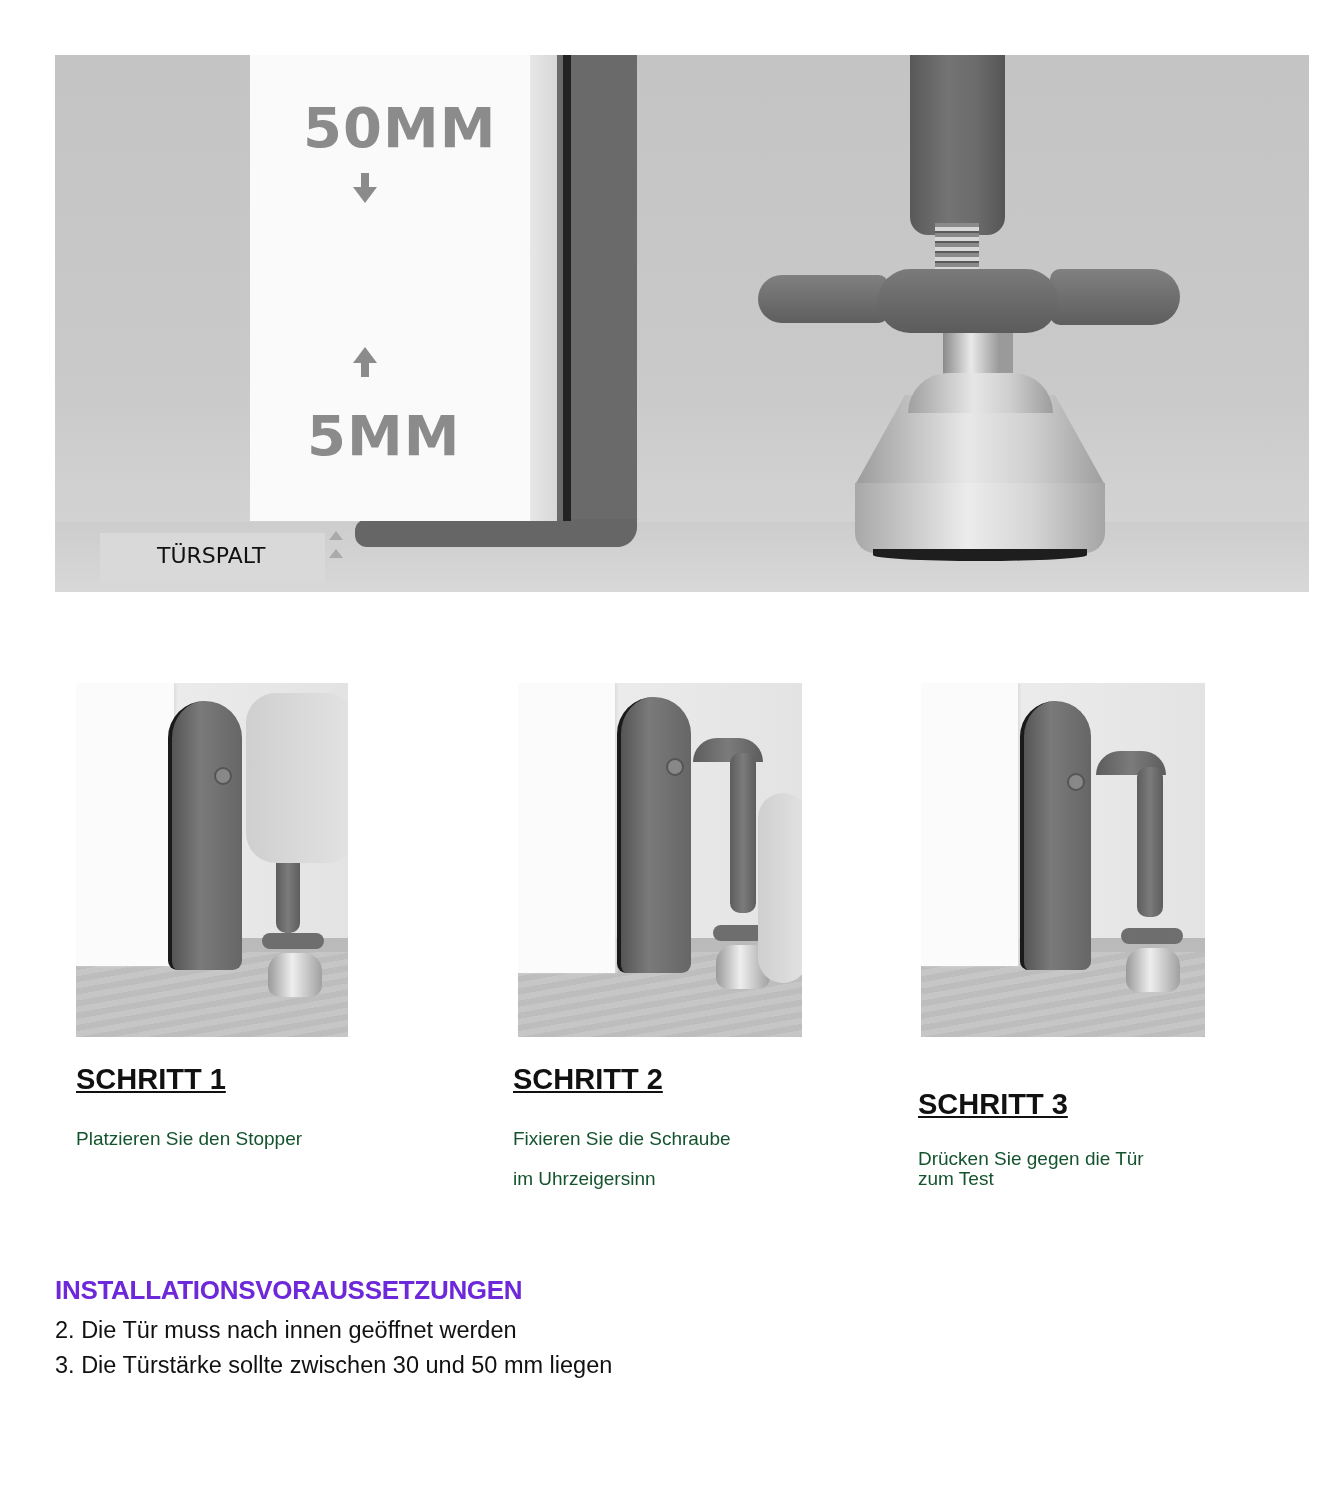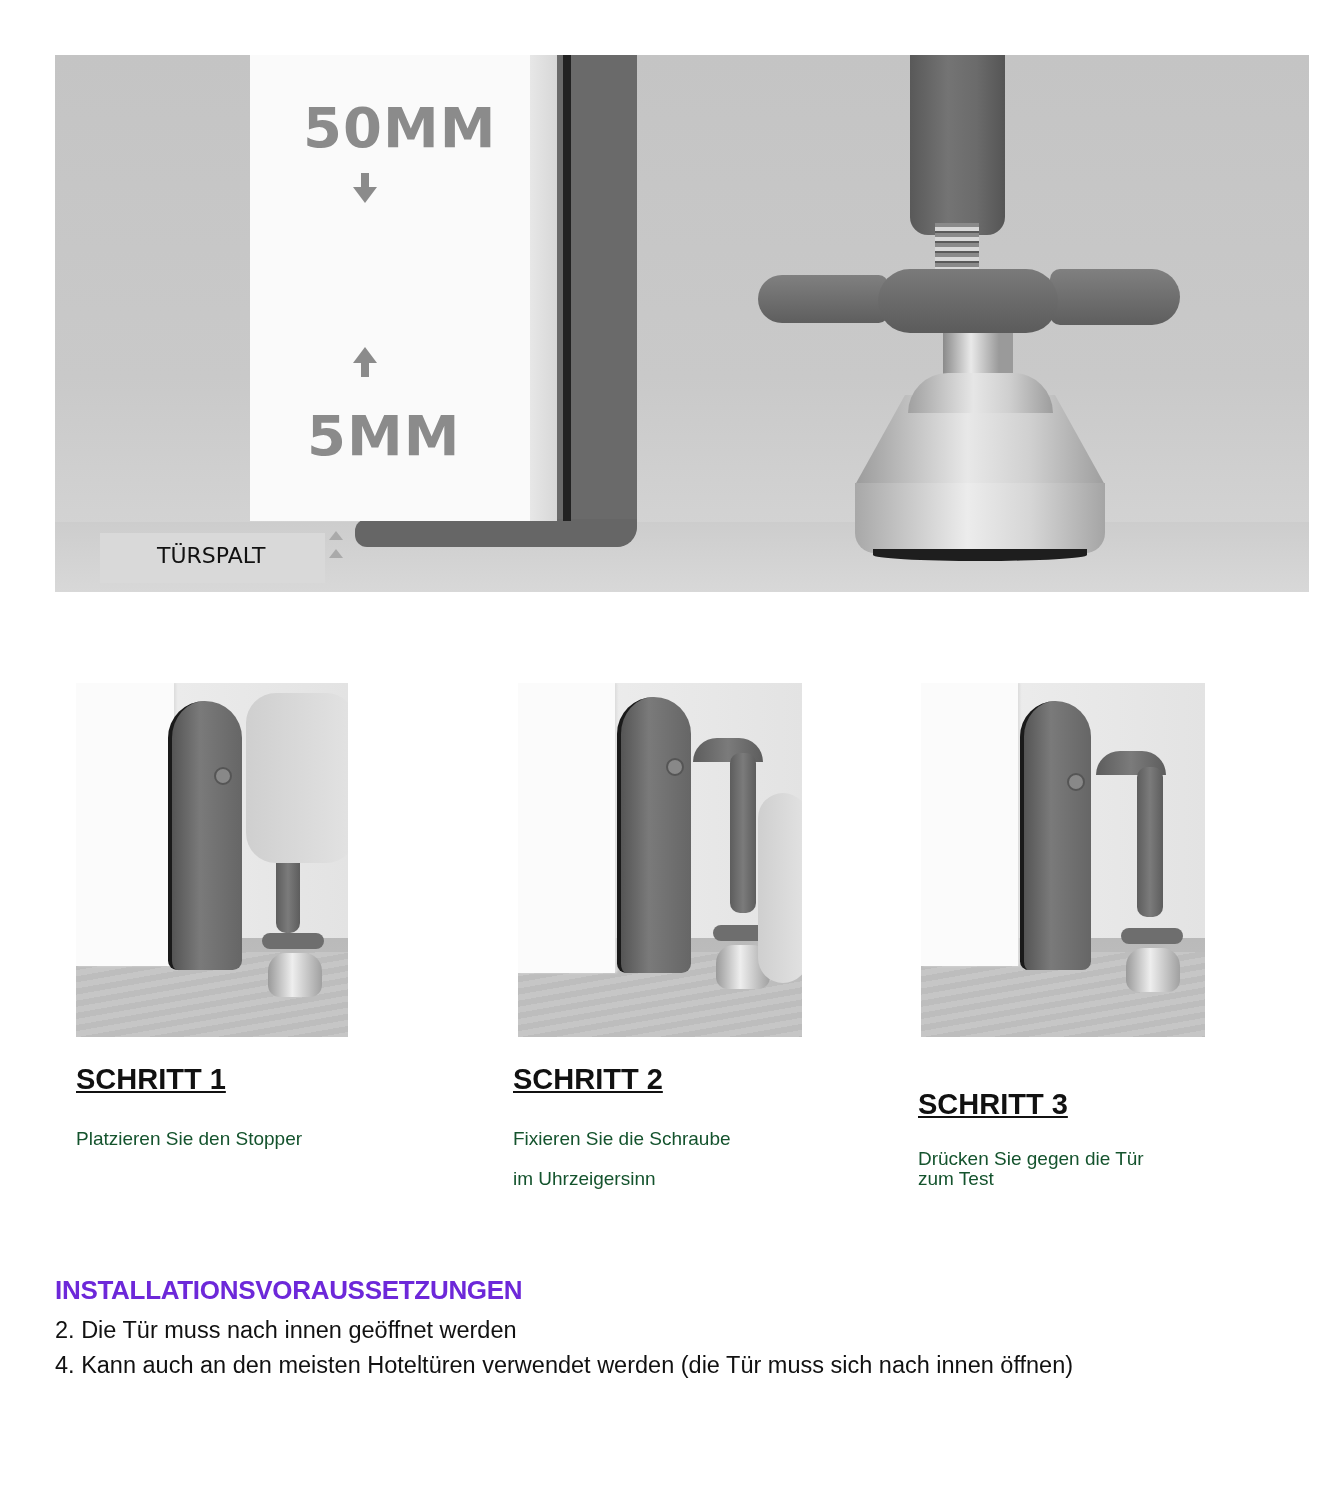--- a/index.html
+++ b/index.html
@@ -229,14 +229,14 @@
     <div class="cup" style="left:205px;top:265px"></div>
   </div>
   <div class="step-title" style="left:-3px;top:380px;margin-top:25px;">SCHRITT 3</div>
   <div class="step-desc" style="left:-3px;top:436px;margin-top:20px;">Drücken Sie gegen die Tür</div>
   <div class="step-desc" style="left:-3px;top:476px;">zum Test</div>
 </div>
 
 <div class="req-title">INSTALLATIONSVORAUSSETZUNGEN</div>
 <ul class="req-list">
   <li>2. Die Tür muss nach innen geöffnet werden</li>
-  <li>4. Kann auch an den meisten Hoteltüren verwendet werden (die Tür muss sich nach innen öffnen)</li>
+  <li>3. Die Türstärke sollte zwischen 30 und 50 mm liegen</li>
 </ul>
 
 </body></html>

